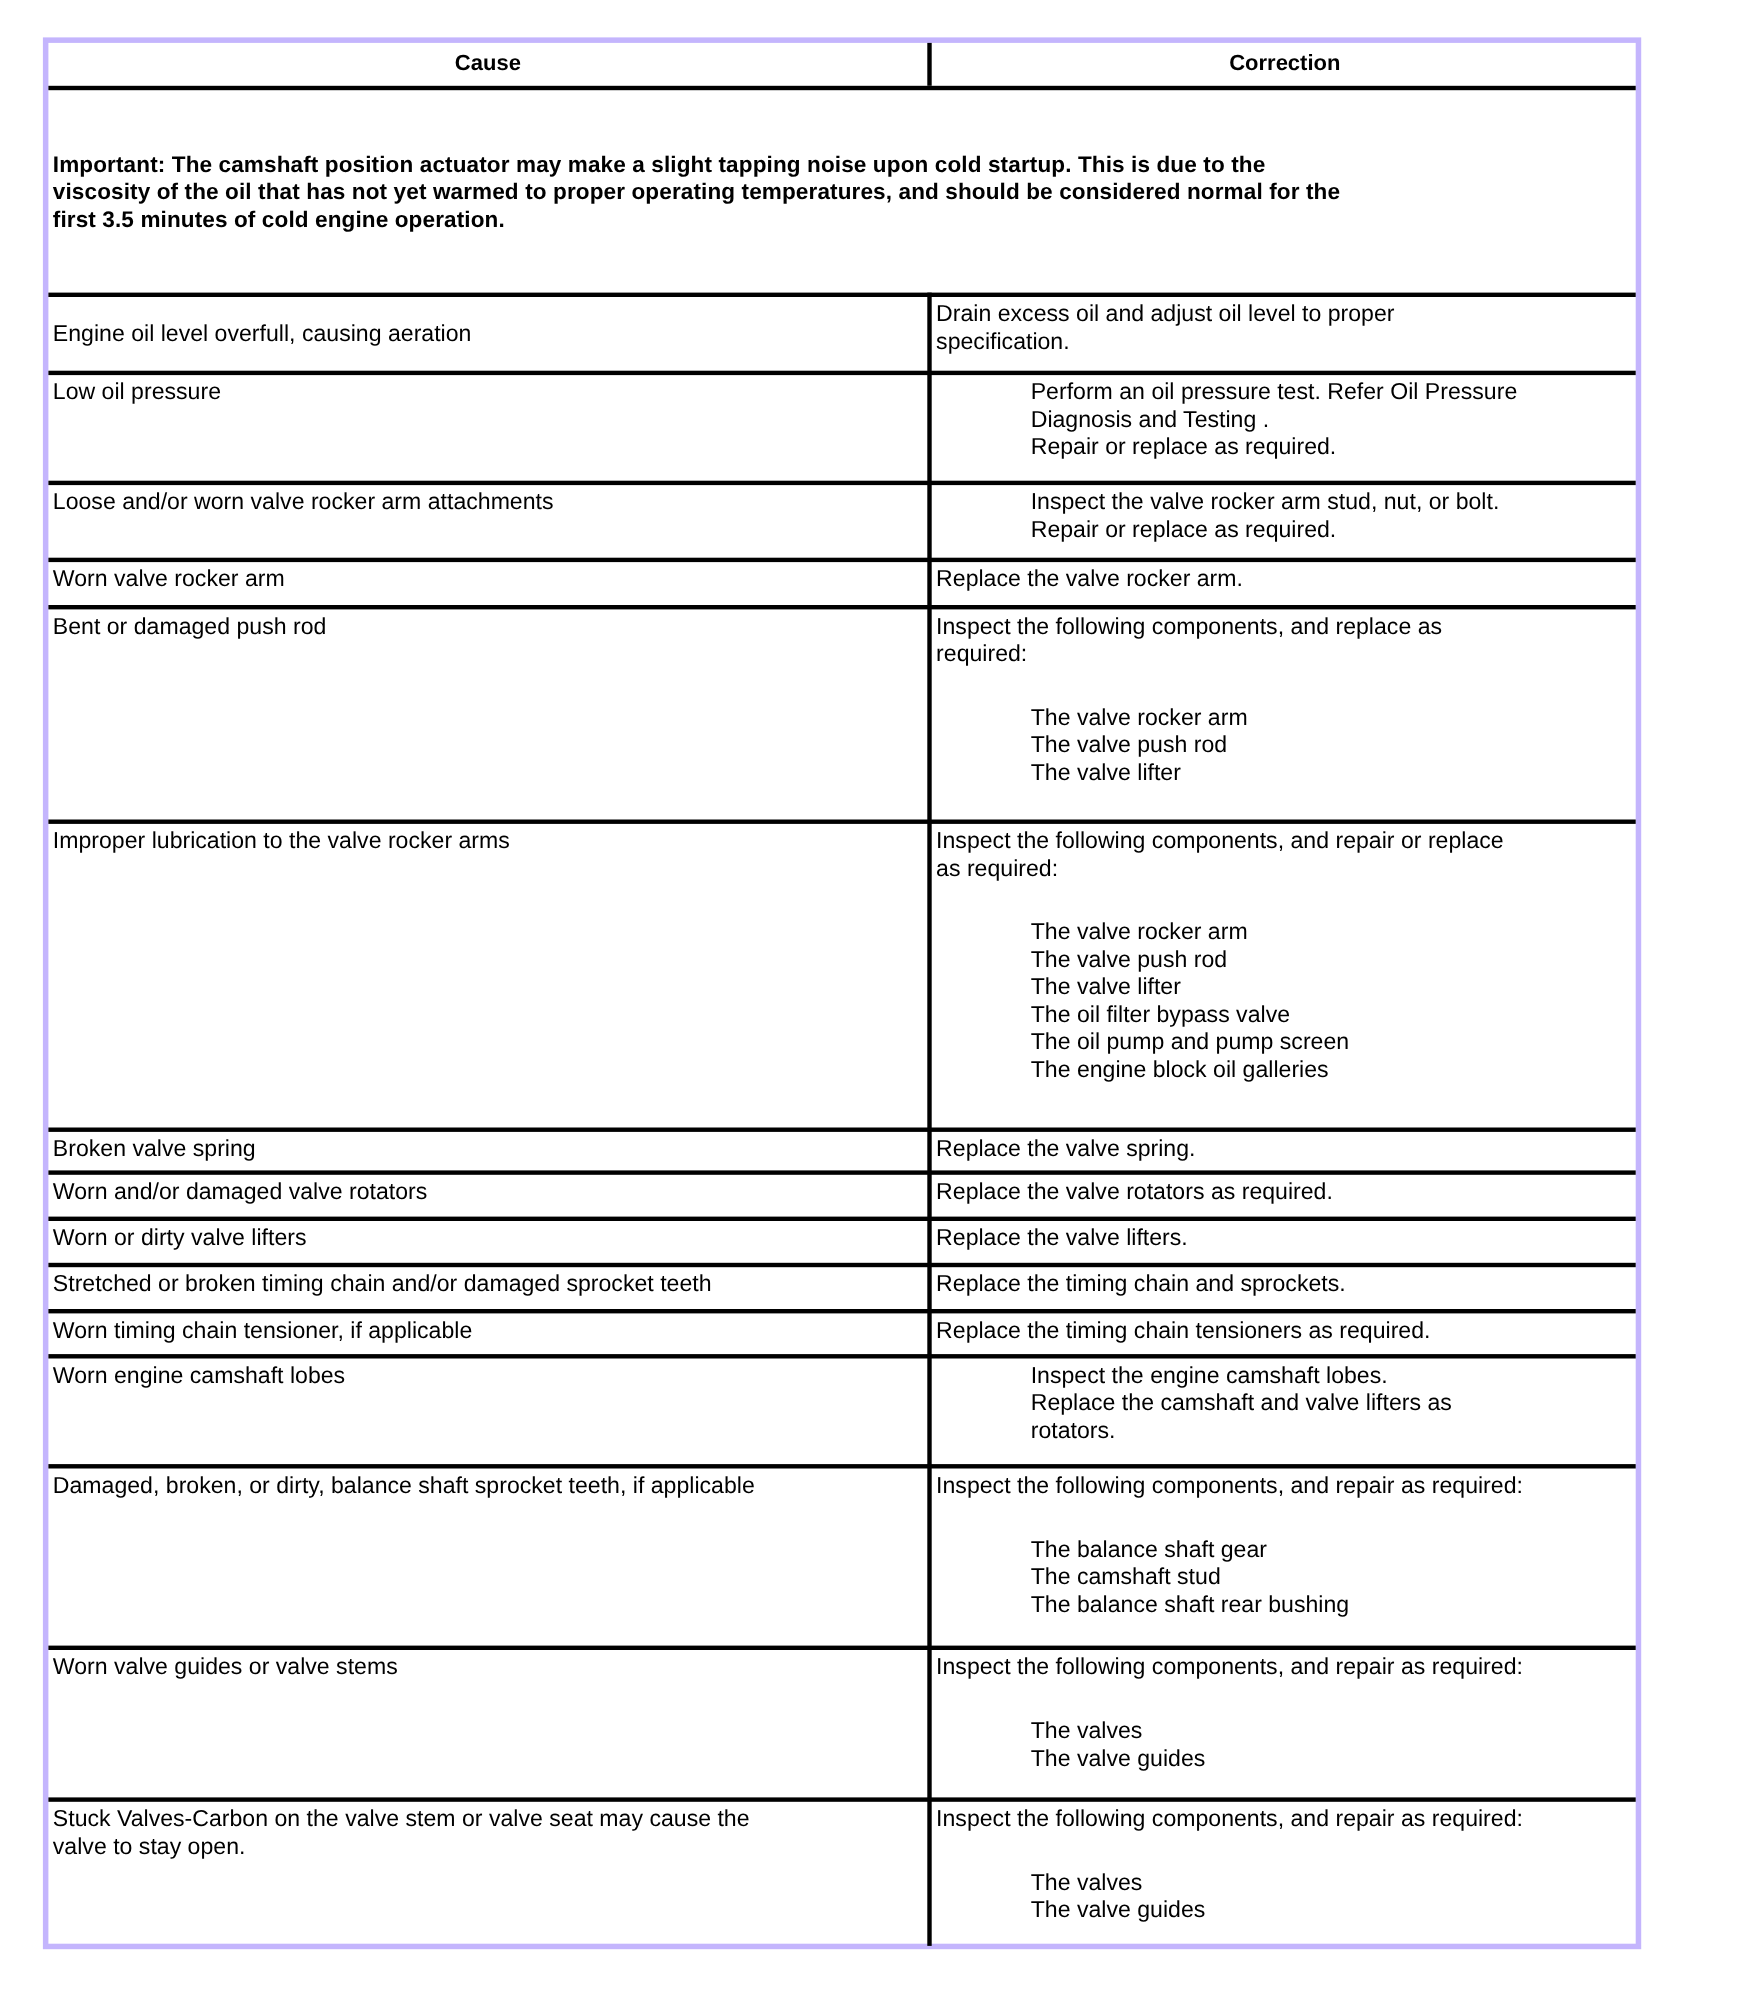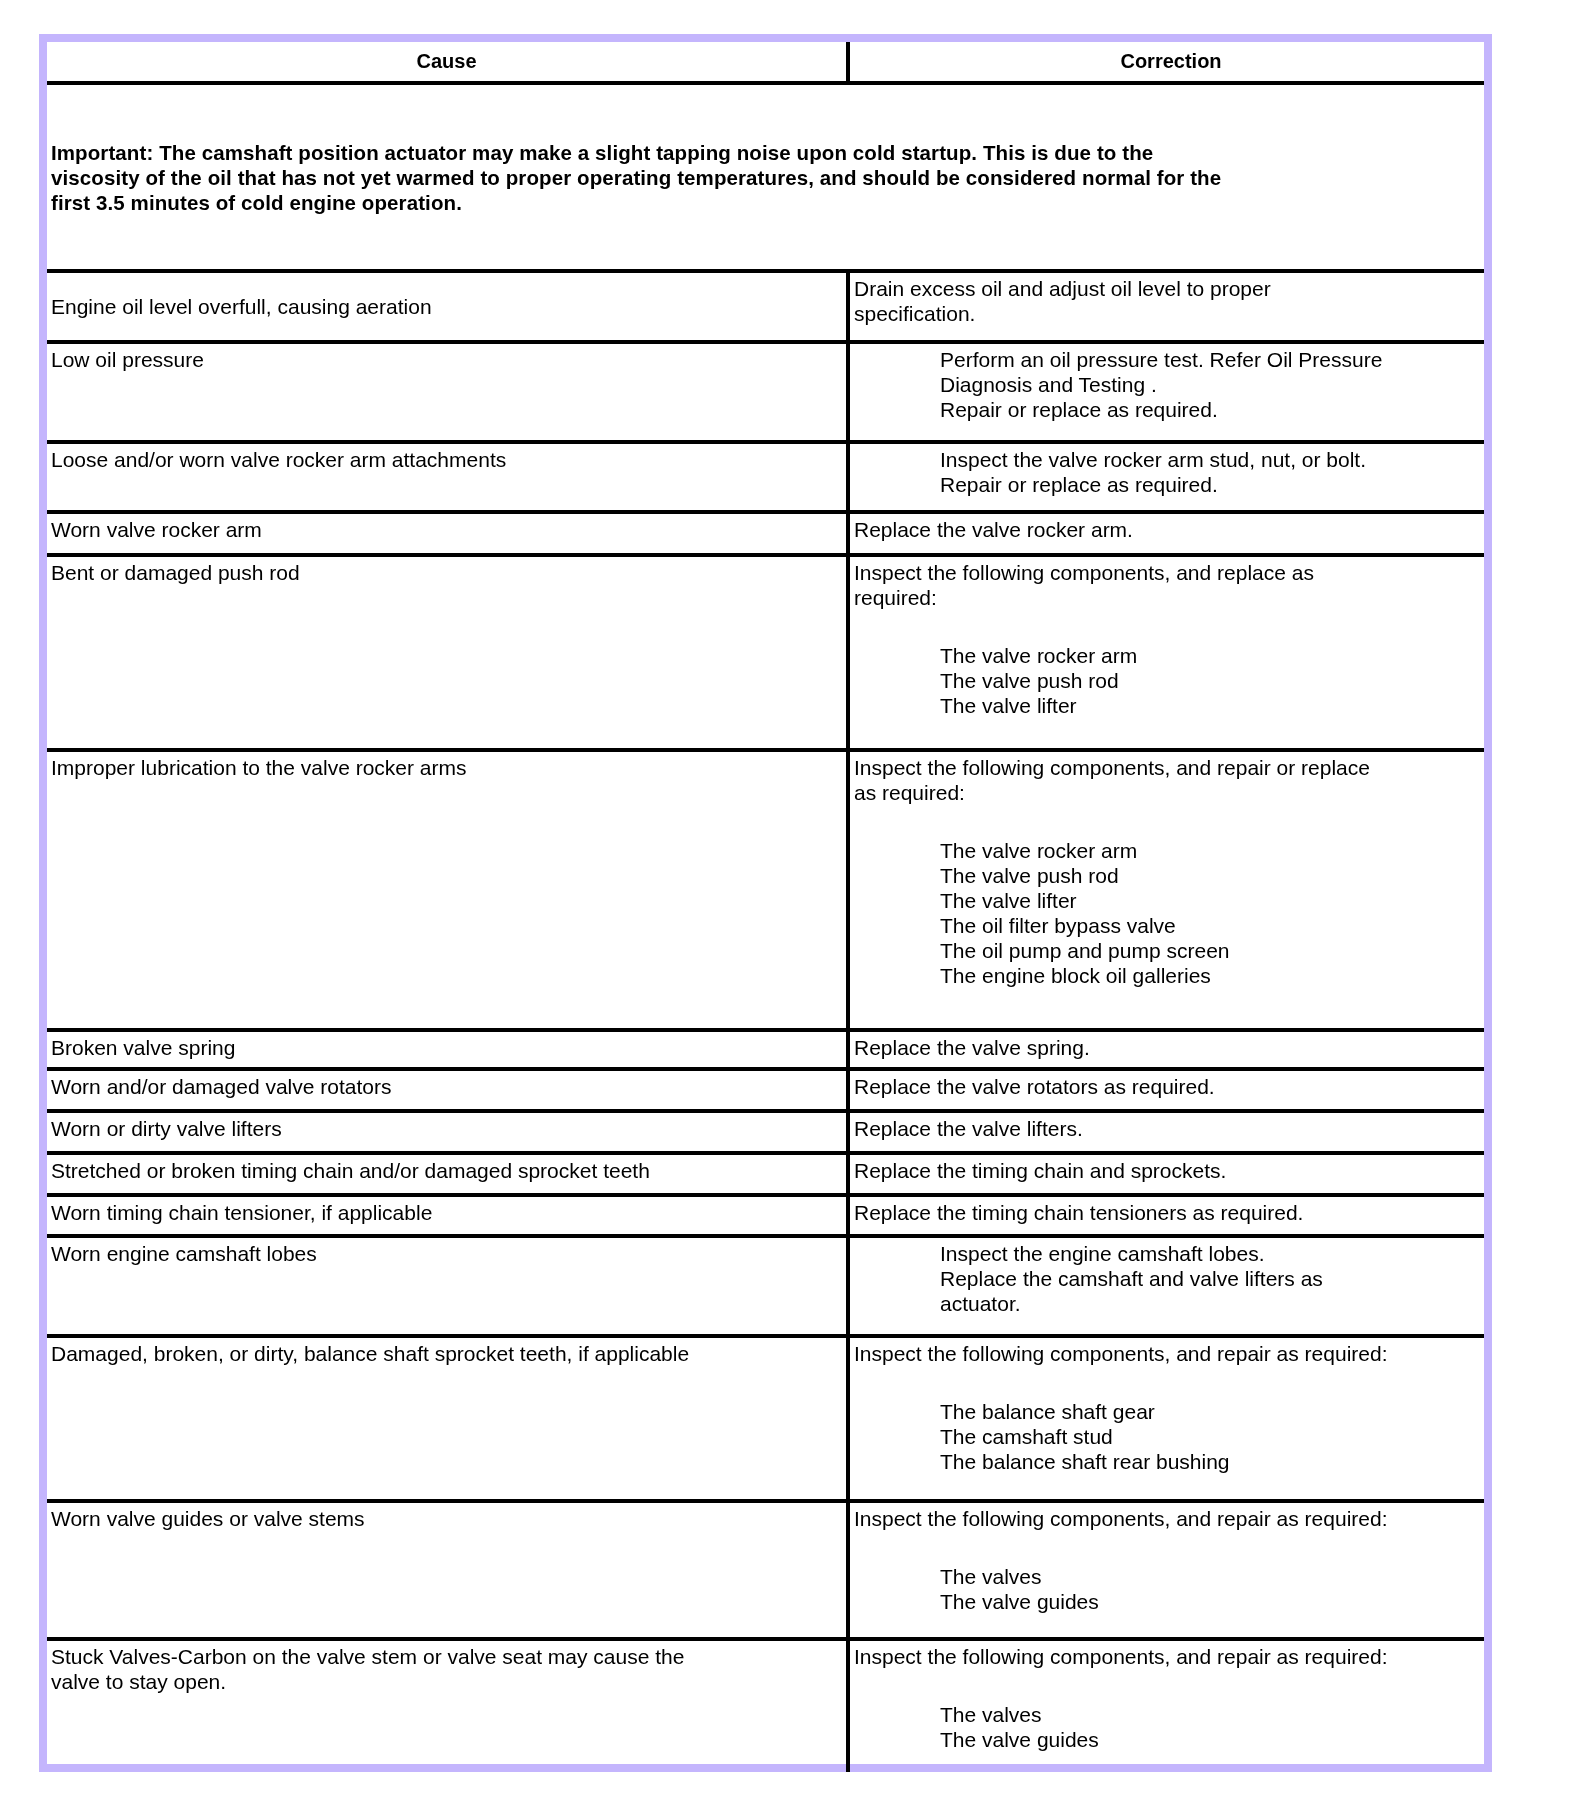--- a/index.html
+++ b/index.html
@@ -1,19 +1,19 @@
 <!DOCTYPE html>
 <html><head>
 <meta charset="utf-8">
 <style>
   html, body { margin: 0; padding: 0; background: #ffffff; }
   body { width: 1584px; height: 1812px; position: relative; overflow: hidden;
          font-family: "Liberation Sans", sans-serif; color: #000; }
   .tbl { position: absolute; left: 39px; top: 34px; width: 1453px; height: 1738px;
-         box-sizing: border-box; border: 8px solid #c4b5fd; }
+         box-sizing: border-box; border: 5px solid #c4b5fd; }
   .hline { position: absolute; left: 0; right: 0; height: 4px; background: #000; }
   .vline { position: absolute; width: 4px; background: #000; left: 799px; }
   .cell { position: absolute; box-sizing: border-box; font-size: 21px; line-height: 25px;
           padding: 3px 6px 0 4px; white-space: nowrap; }
   .hdr { font-weight: bold; text-align: center; font-size: 20px; line-height: 39px; padding: 0; }
   .imp { font-weight: bold; font-size: 20.5px; line-height: 25px; padding: 0 4px;
          display: flex; flex-direction: column; justify-content: center; letter-spacing: 0.1px; }
   .ind { display: block; padding-left: 86px; }
   .gap { display: block; height: 33px; }
   .line { display: block; }
@@ -146,21 +146,21 @@
   <div class="cell" style="left:803px; top:1155px; width:642px; height:37px">
     <span class="line">Replace the timing chain tensioners as required.</span>
   </div>
 
   <div class="cell" style="left:0; top:1196px; width:799px; height:96px">
     <span class="line">Worn engine camshaft lobes</span>
   </div>
   <div class="cell" style="left:803px; top:1196px; width:642px; height:96px">
     <span class="ind">Inspect the engine camshaft lobes.</span>
     <span class="ind">Replace the camshaft and valve lifters as</span>
-    <span class="ind">actuator.</span>
+    <span class="ind">rotators.</span>
   </div>
 
   <div class="cell" style="left:0; top:1296px; width:799px; height:161px">
     <span class="line">Damaged, broken, or dirty, balance shaft sprocket teeth, if applicable</span>
   </div>
   <div class="cell" style="left:803px; top:1296px; width:642px; height:161px">
     <span class="line">Inspect the following components, and repair as required:</span>
     <span class="gap"></span>
     <span class="ind">The balance shaft gear</span>
     <span class="ind">The camshaft stud</span>

